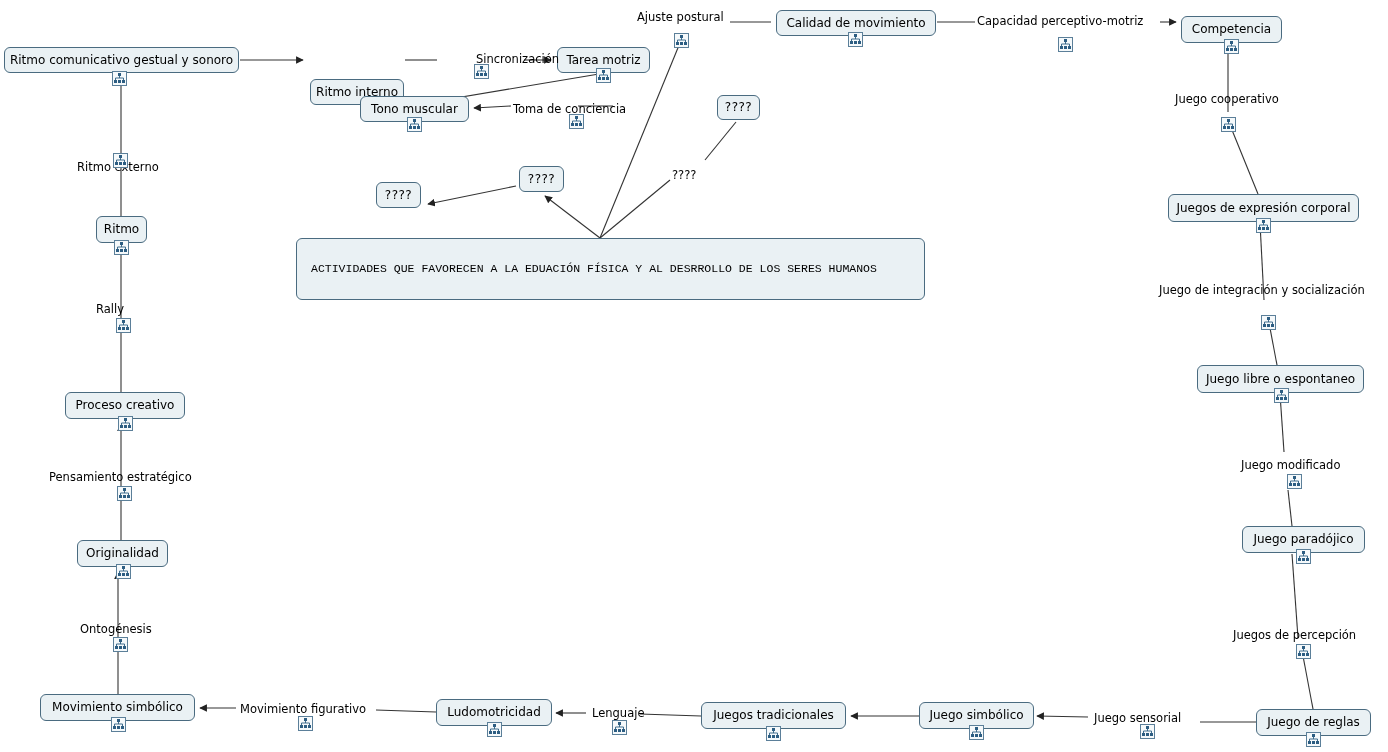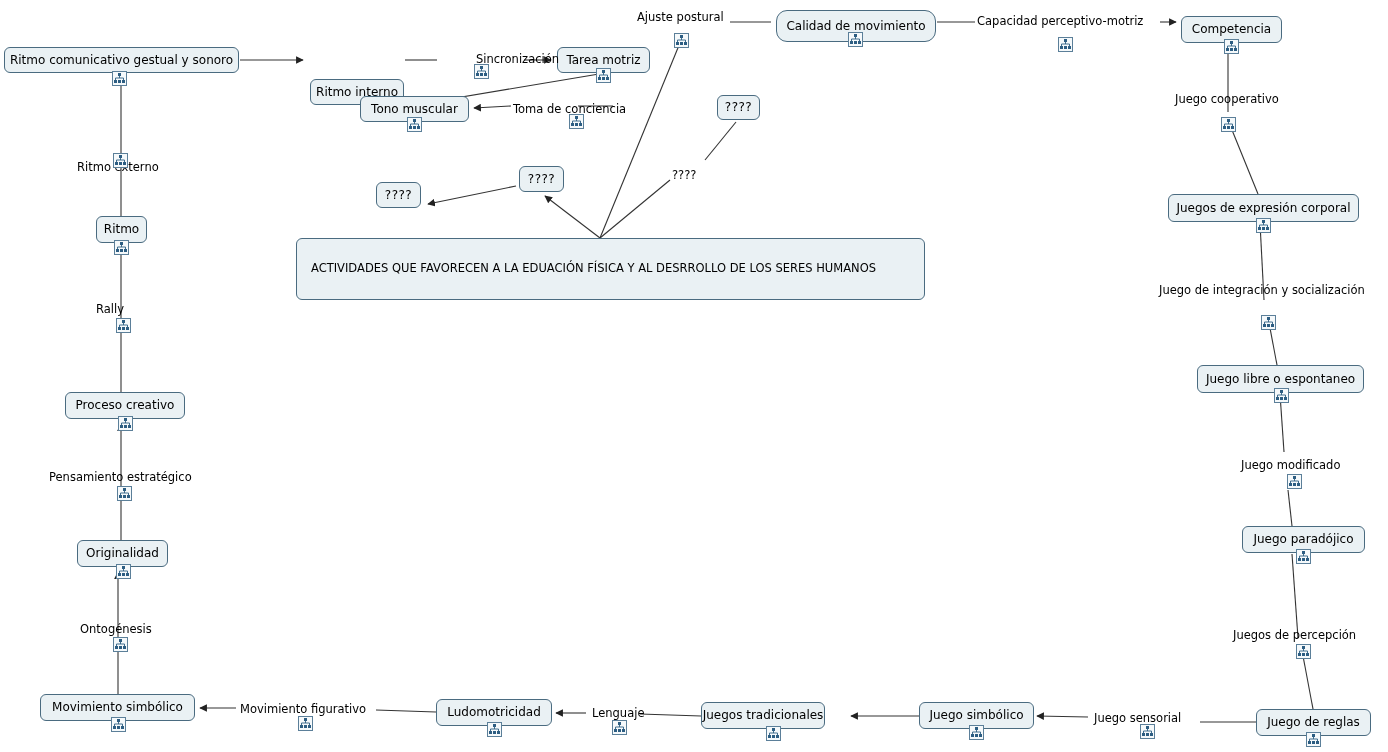--- a/index.html
+++ b/index.html
@@ -106,37 +106,37 @@
       <line x1="1298" y1="638" x2="1292" y2="554"></line>
       <line x1="1292" y1="526" x2="1288" y2="490"></line>
       <line x1="1284" y1="452" x2="1280" y2="394"></line>
       <line x1="1277" y1="365" x2="1270" y2="328"></line>
       <line x1="1264" y1="300" x2="1260" y2="223"></line>
       <line x1="1258" y1="194" x2="1232" y2="130"></line>
       <line x1="1228" y1="112" x2="1228" y2="44"></line>
     </g>
   </svg>
 
-  <div class="node big" style="left:296px; top:238px; width:629px; height:62px;">
+  <div class="node big" style="left:296px; top:238px; width:629px; height:62px;font-family:Liberation Mono, monospace;">
       <span>ACTIVIDADES QUE FAVORECEN A LA EDUACIÓN FÍSICA Y AL DESRROLLO DE LOS SERES HUMANOS</span>
     </div>
 
   <div class="node" style="left:4px; top:47px; width:235px; height:26px;">
       <span>Ritmo comunicativo gestual y sonoro</span>
     </div>
   <div class="node" style="left:310px; top:47px; width:94px; height:26px;margin-top:32px;">
       <span>Ritmo interno</span>
     </div>
   <div class="node" style="left:557px; top:47px; width:93px; height:26px;">
       <span>Tarea motriz</span>
     </div>
   <div class="node" style="left:360px; top:96px; width:109px; height:26px;">
       <span>Tono muscular</span>
     </div>
-  <div class="node" style="left:776px; top:10px; width:160px; height:32px;border-radius:11px;">
+  <div class="node" style="left:776px; top:10px; width:160px; height:26px;">
       <span>Calidad de movimiento</span>
     </div>
   <div class="node" style="left:1181px; top:16px; width:101px; height:27px;">
       <span>Competencia</span>
     </div>
   <div class="node unknown" style="left:717px; top:95px; width:43px; height:25px;">
       <span>????</span>
     </div>
   <div class="node unknown" style="left:519px; top:166px; width:45px; height:26px;">
       <span>????</span>
@@ -152,21 +152,21 @@
     </div>
   <div class="node" style="left:77px; top:540px; width:91px; height:27px;">
       <span>Originalidad</span>
     </div>
   <div class="node" style="left:40px; top:694px; width:155px; height:27px;">
       <span>Movimiento simbólico</span>
     </div>
   <div class="node" style="left:436px; top:699px; width:116px; height:27px;">
       <span>Ludomotricidad</span>
     </div>
-  <div class="node" style="left:701px; top:702px; width:124px; height:27px;">
+  <div class="node" style="left:701px; top:702px; width:145px; height:27px;">
       <span>Juegos tradicionales</span>
     </div>
   <div class="node" style="left:919px; top:702px; width:115px; height:27px;">
       <span>Juego simbólico</span>
     </div>
   <div class="node" style="left:1256px; top:709px; width:115px; height:27px;">
       <span>Juego de reglas</span>
     </div>
   <div class="node" style="left:1242px; top:526px; width:123px; height:27px;">
       <span>Juego paradójico</span>

